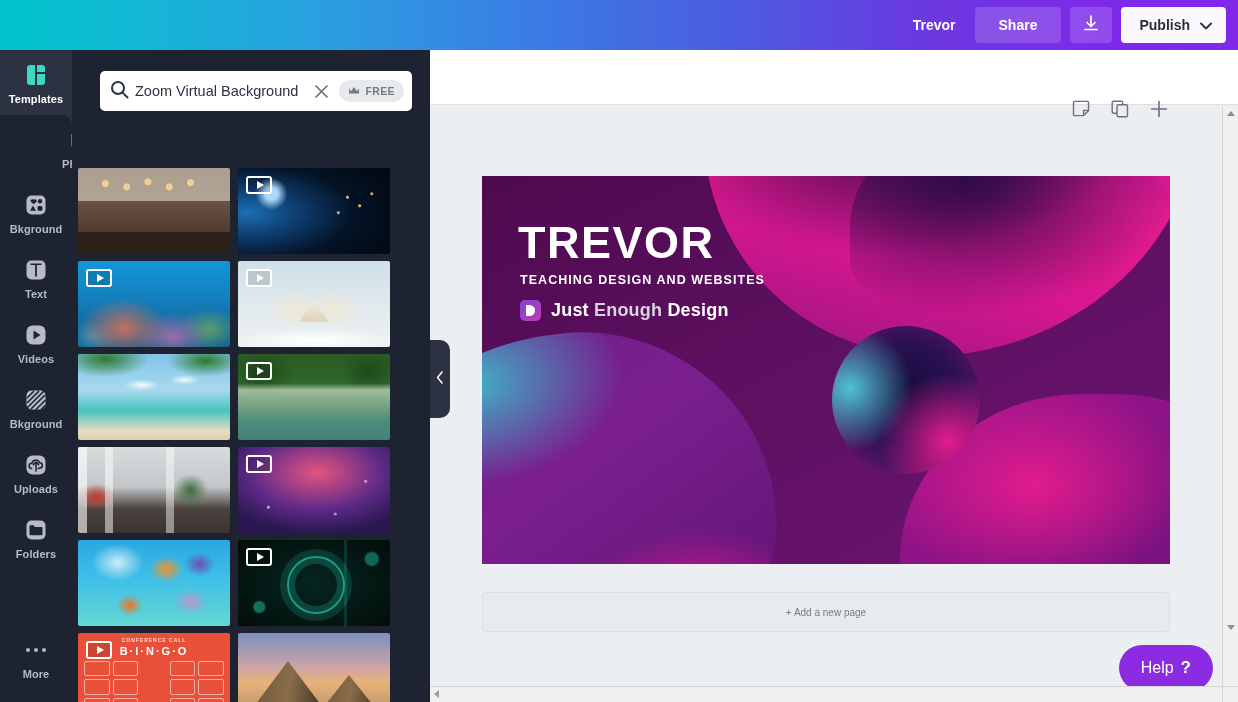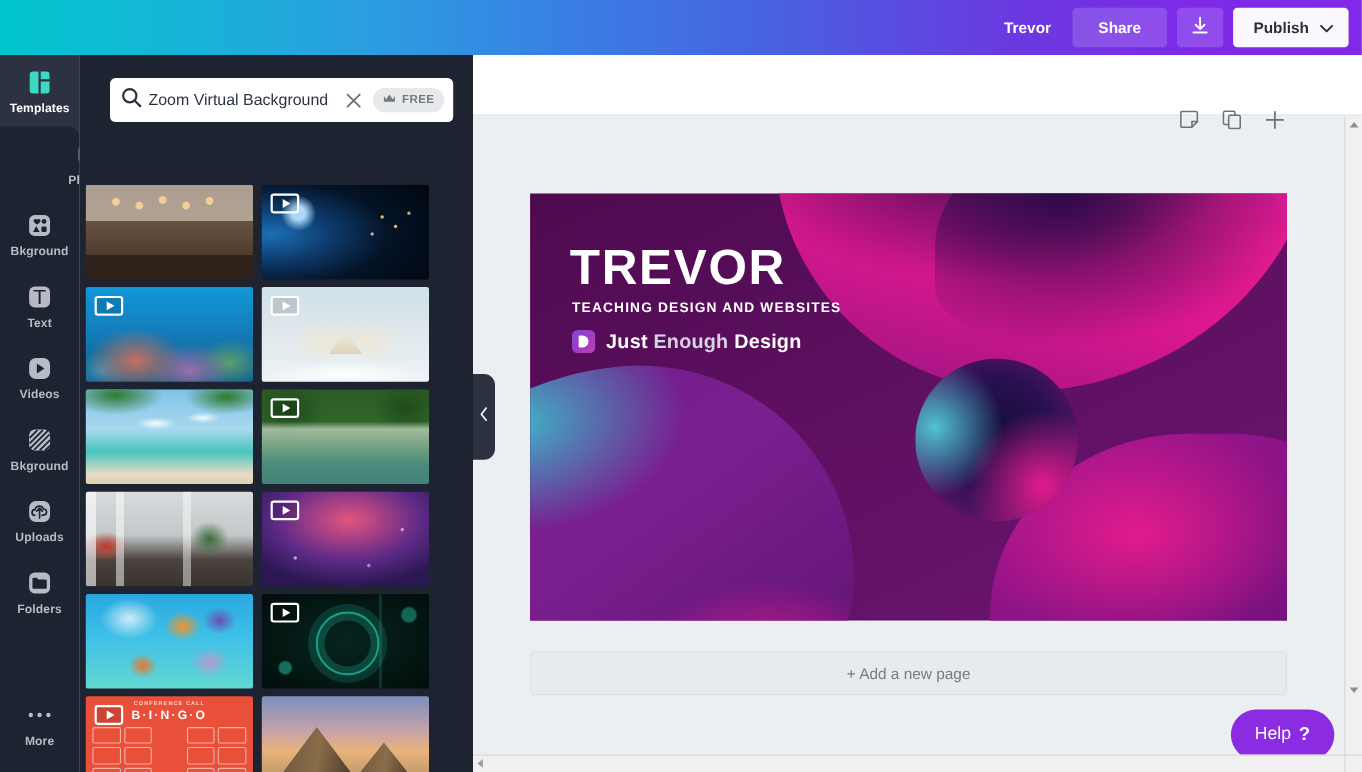--- a/index.html
+++ b/index.html
@@ -345,21 +345,21 @@
 
   .add-page-btn {
     position: absolute;
     top: 486px; left: 52px;
     width: 688px; height: 40px;
     background: #e8ebed;
     border: 1px solid #dcdfe3;
     border-radius: 4px;
     display: flex; align-items: center; justify-content: center;
     color: #757c88;
-    font-size: 14px;
+    font-size: 10px;
     cursor: pointer;
     font-family: inherit;
   }
 
   
   .zoom-ctl {
     position: absolute;
     bottom: 16px; right: 139px;
     width: 98px; height: 40px;
     background: #e8ebed;

